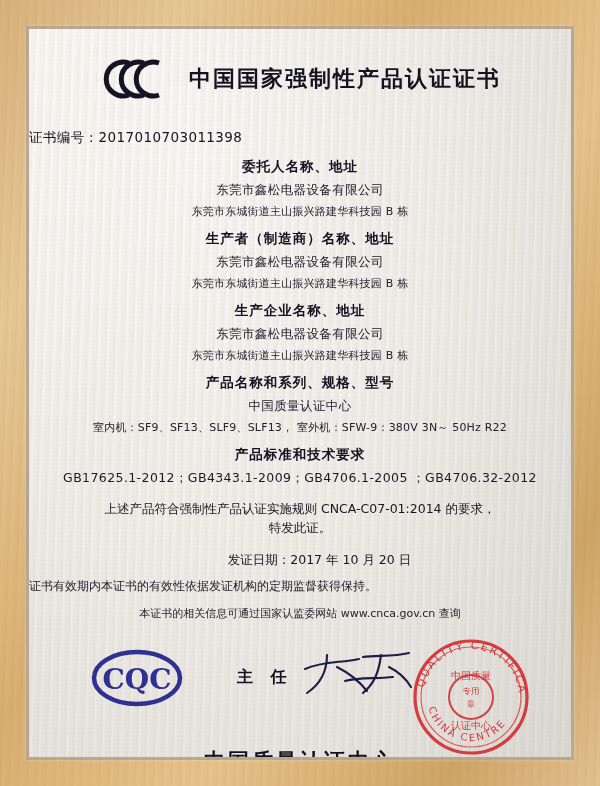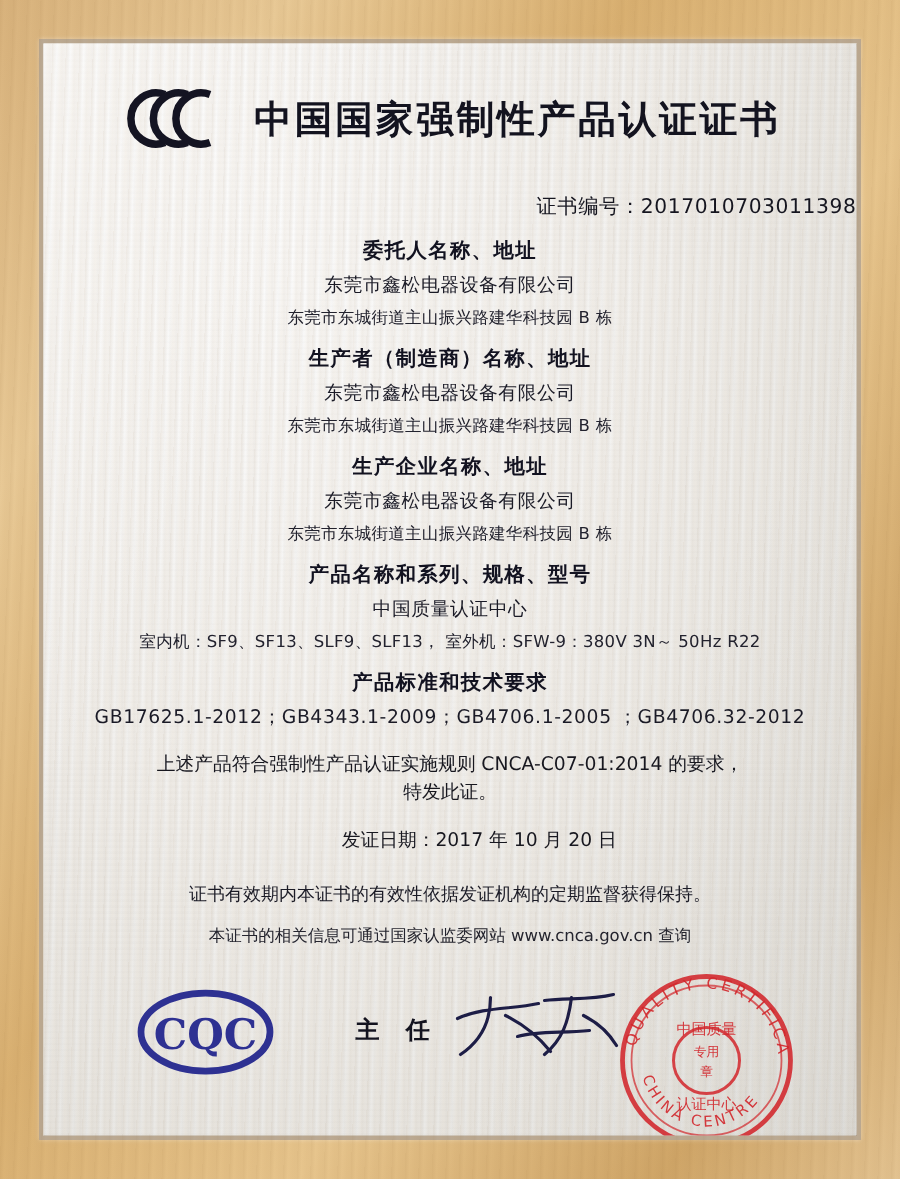--- a/index.html
+++ b/index.html
@@ -84,30 +84,30 @@
     padding-top: 22px;
   }
   .ccc-logo {
     width: 76px;
     height: 56px;
     flex: none;
     position: relative;
   }
   .title {
     font-family: "DejaVu Sans", "Liberation Sans", sans-serif;
-    font-size: 25px;
+    font-size: 22px;
     font-weight: bold;
     letter-spacing: 2px;
     color: #13131f;
     white-space: nowrap;
   }
 
   
   .cert-no {
-    text-align: right;
+    text-align: left;
     font-family: "DejaVu Sans", "Liberation Sans", sans-serif;
     font-size: 13.5px;
     margin-top: 22px;
     letter-spacing: 0.4px;
     color: #15151f;
   }
   .section {
     text-align: center;
     margin-top: 11px;
   }
@@ -145,24 +145,23 @@
     display: flex;
     justify-content: center;
     gap: 26px;
     font-family: "DejaVu Sans", "Liberation Sans", sans-serif;
     font-size: 12.5px;
     margin-top: 14px;
     color: #17171f;
     margin-left: 39px;
   }
   .note {
-    text-align: center;
     font-family: Liberation Sans, sans-serif;
     font-size: 12px;
-    margin-top: 19px;
+    margin-top: 9px;
     color: #1b1b26;
   }
   .note2 {
     text-align: center;
     font-family: "DejaVu Sans", "Liberation Sans", sans-serif;
     font-size: 11px;
     margin-top: 11px;
     color: #24242e;
   }
 

